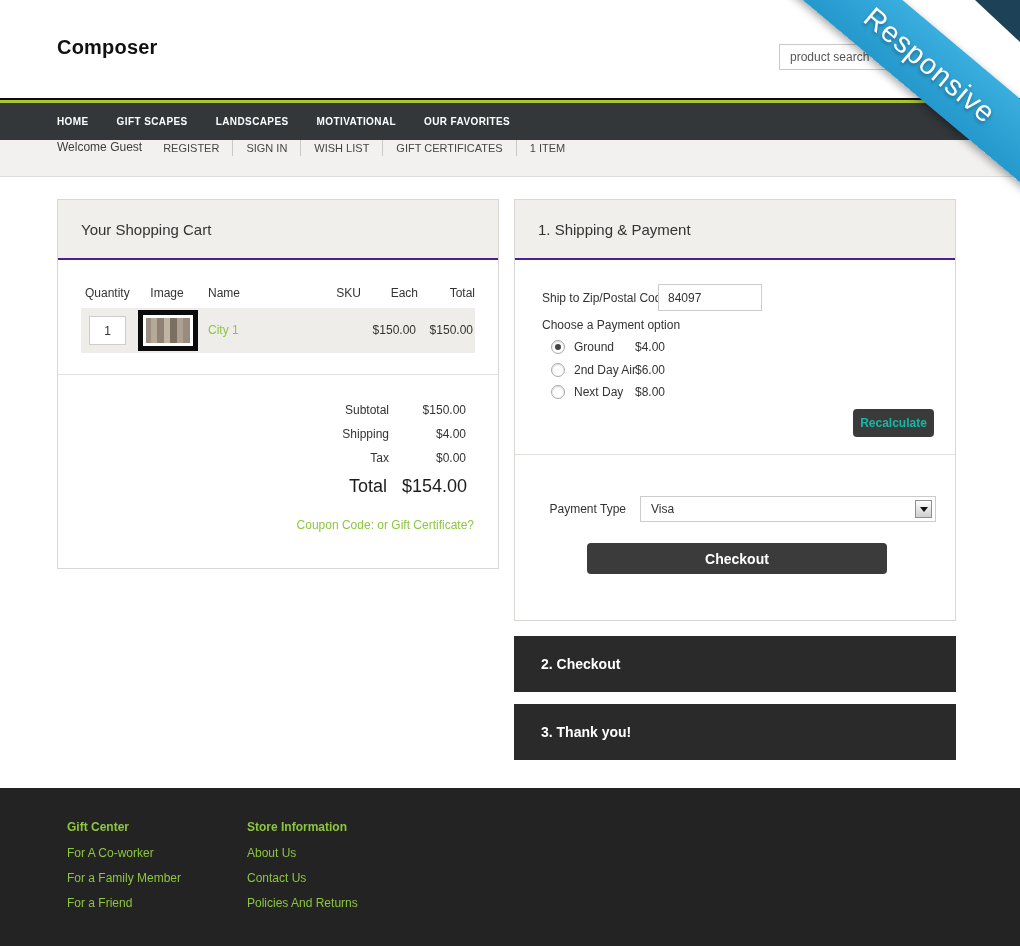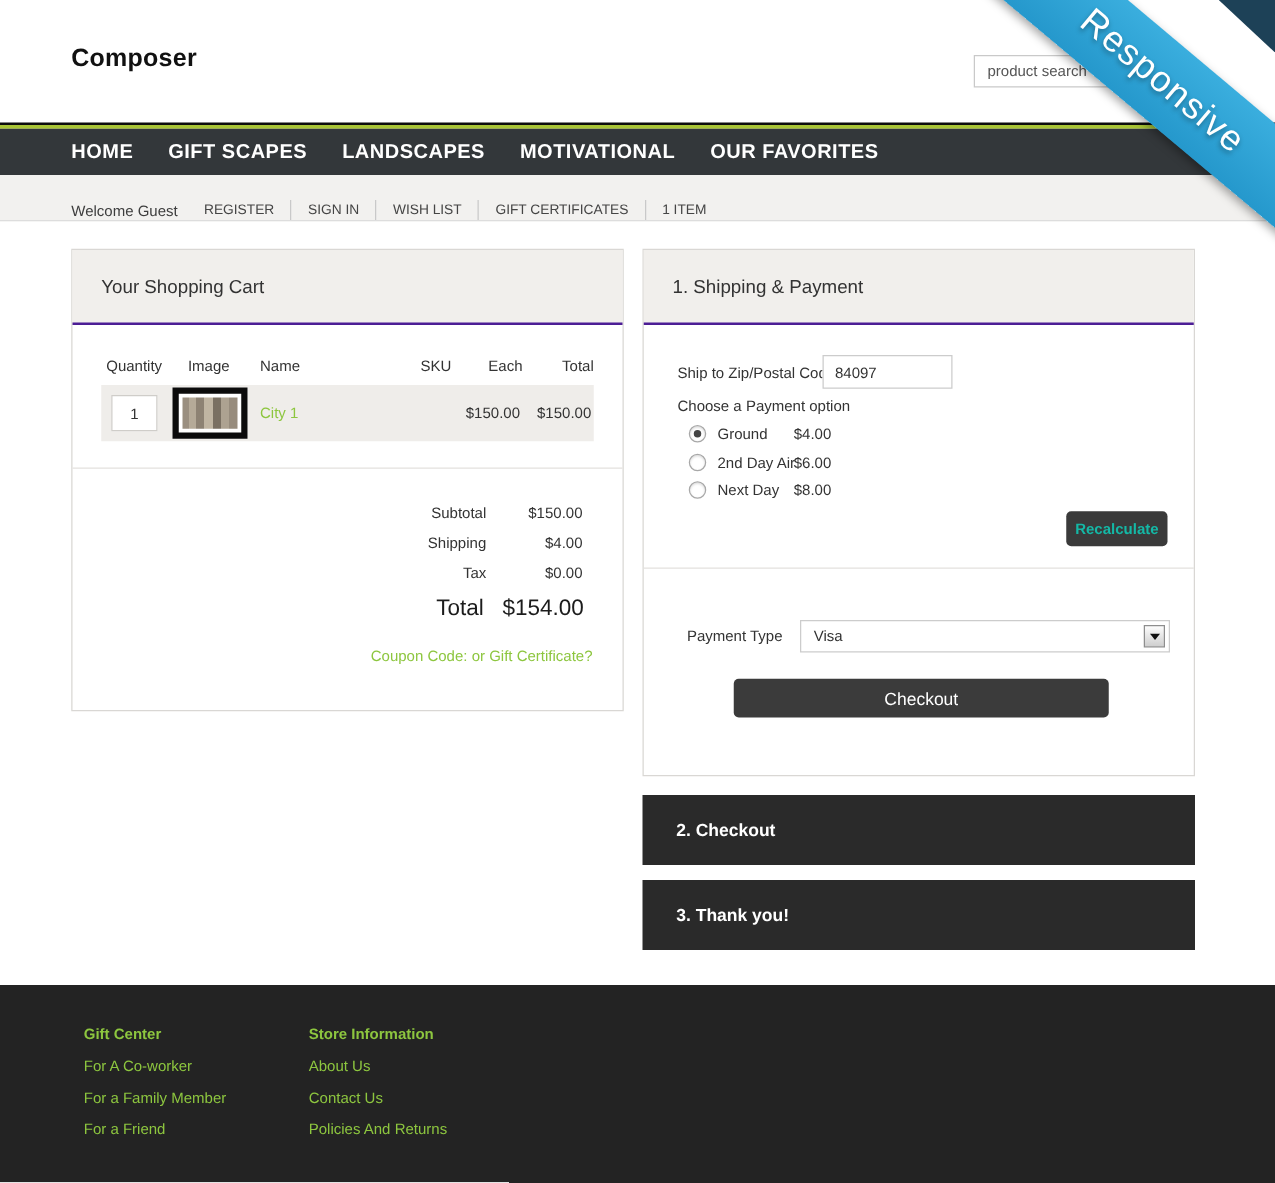--- a/index.html
+++ b/index.html
@@ -19,23 +19,23 @@
     transform:rotate(40deg);
     box-shadow:0 3px 8px rgba(0,0,0,.35);
     display:flex; align-items:center; justify-content:center;
     color:#fff; font-size:29px; letter-spacing:1px;
     text-shadow:1px 2px 4px rgba(0,0,0,.35); }
 
   
   .nav-blackline { position:absolute; left:0; top:98px; width:1020px; height:2px; background:#0d0d0d; }
   .nav-greenline { position:absolute; left:0; top:100px; width:1020px; height:3px; background:#a9c535; }
   .navbar { position:absolute; left:0; top:103px; width:1020px; height:37px; background:#33373a; display:flex; align-items:center; gap:28px; padding-left:57px; }
-  .navbar .nav-item { color:#fff; font-size:16px; font-weight:bold; letter-spacing:.4px; cursor:pointer; }
-
-  .subnav { position:absolute; left:0; top:140px; width:1020px; height:37px; background:#f2f1ef; border-bottom:1px solid #ddd; display:flex; align-items:flex-end; padding-left:57px; font-size:12px; color:#3d3d3d; }
+  .navbar .nav-item { color:#fff; font-size:10px; font-weight:bold; letter-spacing:.4px; cursor:pointer; }
+
+  .subnav { position:absolute; left:0; top:140px; width:1020px; height:37px; background:#f2f1ef; border-bottom:1px solid #ddd; display:flex; align-items:flex-start; padding-left:57px; font-size:12px; color:#3d3d3d; }
   .subnav .welcome { margin-right:8px; }
   .subnav ul { list-style:none; display:flex; align-items:center; }
   .subnav li { font-size:11px; color:#454545; padding:2px 13px; cursor:pointer; }
   .subnav li + li { border-left:1px solid #c9c9c9; }
 
   
   .panel { position:absolute; background:#fff; border:1px solid #d9d7d4; }
   .panel-header { height:60px; background:#f1efec; border-bottom:2px solid #4c1d95; display:flex; align-items:center; padding-left:23px; font-size:15px; color:#333; }
 
   #cart-panel { left:57px; top:199px; width:442px; height:370px; }
@@ -81,21 +81,21 @@
   .radio { width:14px; height:14px; border-radius:50%; border:1px solid #a8a8a8; background:#fff; box-shadow:inset 0 1px 2px rgba(0,0,0,.15); flex:none; }
   .radio.selected::after { content:""; display:block; width:6px; height:6px; margin:3px; border-radius:50%; background:#444; }
   .opt-label { margin-left:9px; }
   .opt-price { position:absolute; left:84px; }
   .recalc-btn { position:absolute; left:338px; top:209px; width:81px; height:28px; background:#3a3a3a; border:none; border-radius:4px; color:#14b8a6; font-size:12px; font-weight:bold; cursor:pointer; font-family:"Liberation Sans",sans-serif; }
   .ship-divider { position:absolute; left:0; top:254px; width:100%; border-top:1px solid #e3e1de; }
   .pay-label { position:absolute; left:0; top:302px; width:111px; text-align:right; font-size:12px; color:#333; }
   .pay-select { position:absolute; left:125px; top:296px; width:296px; height:26px; border:1px solid #ccc; background:#fff; font-size:12px; color:#333; line-height:24px; padding-left:10px; cursor:pointer; }
   .select-btn { position:absolute; right:3px; top:3px; width:17px; height:18px; background:linear-gradient(#fdfdfd,#cfcfcf); border:1px solid #8e8e8e; display:flex; align-items:center; justify-content:center; }
   .select-arrow { width:0; height:0; border-left:4px solid transparent; border-right:4px solid transparent; border-top:5px solid #111; }
-  .checkout-btn { position:absolute; left:72px; top:343px; width:300px; height:31px; background:#3b3b3b; border:none; border-radius:4px; color:#fff; font-size:14px; font-weight:normal; cursor:pointer; font-family:"Liberation Sans",sans-serif; }
+  .checkout-btn { position:absolute; left:72px; top:343px; width:300px; height:31px; background:#3b3b3b; border:none; border-radius:4px; color:#fff; font-size:14px; font-weight:bold; cursor:pointer; font-family:"Liberation Sans",sans-serif; }
 
   
   .step-bar { position:absolute; left:514px; width:442px; height:56px; background:#2a2a2a; color:#fff; font-size:14px; font-weight:bold; display:flex; align-items:center; padding-left:27px; cursor:pointer; }
   #bar-checkout { top:636px; }
   #bar-thankyou { top:704px; }
 
   
   footer { position:absolute; left:0; top:788px; width:1020px; height:158px; background:#232323; }
   .foot-col { position:absolute; top:32px; font-size:12px; color:#8dc63f; }
   .foot-col .heading { font-weight:bold; margin-bottom:12px; }

